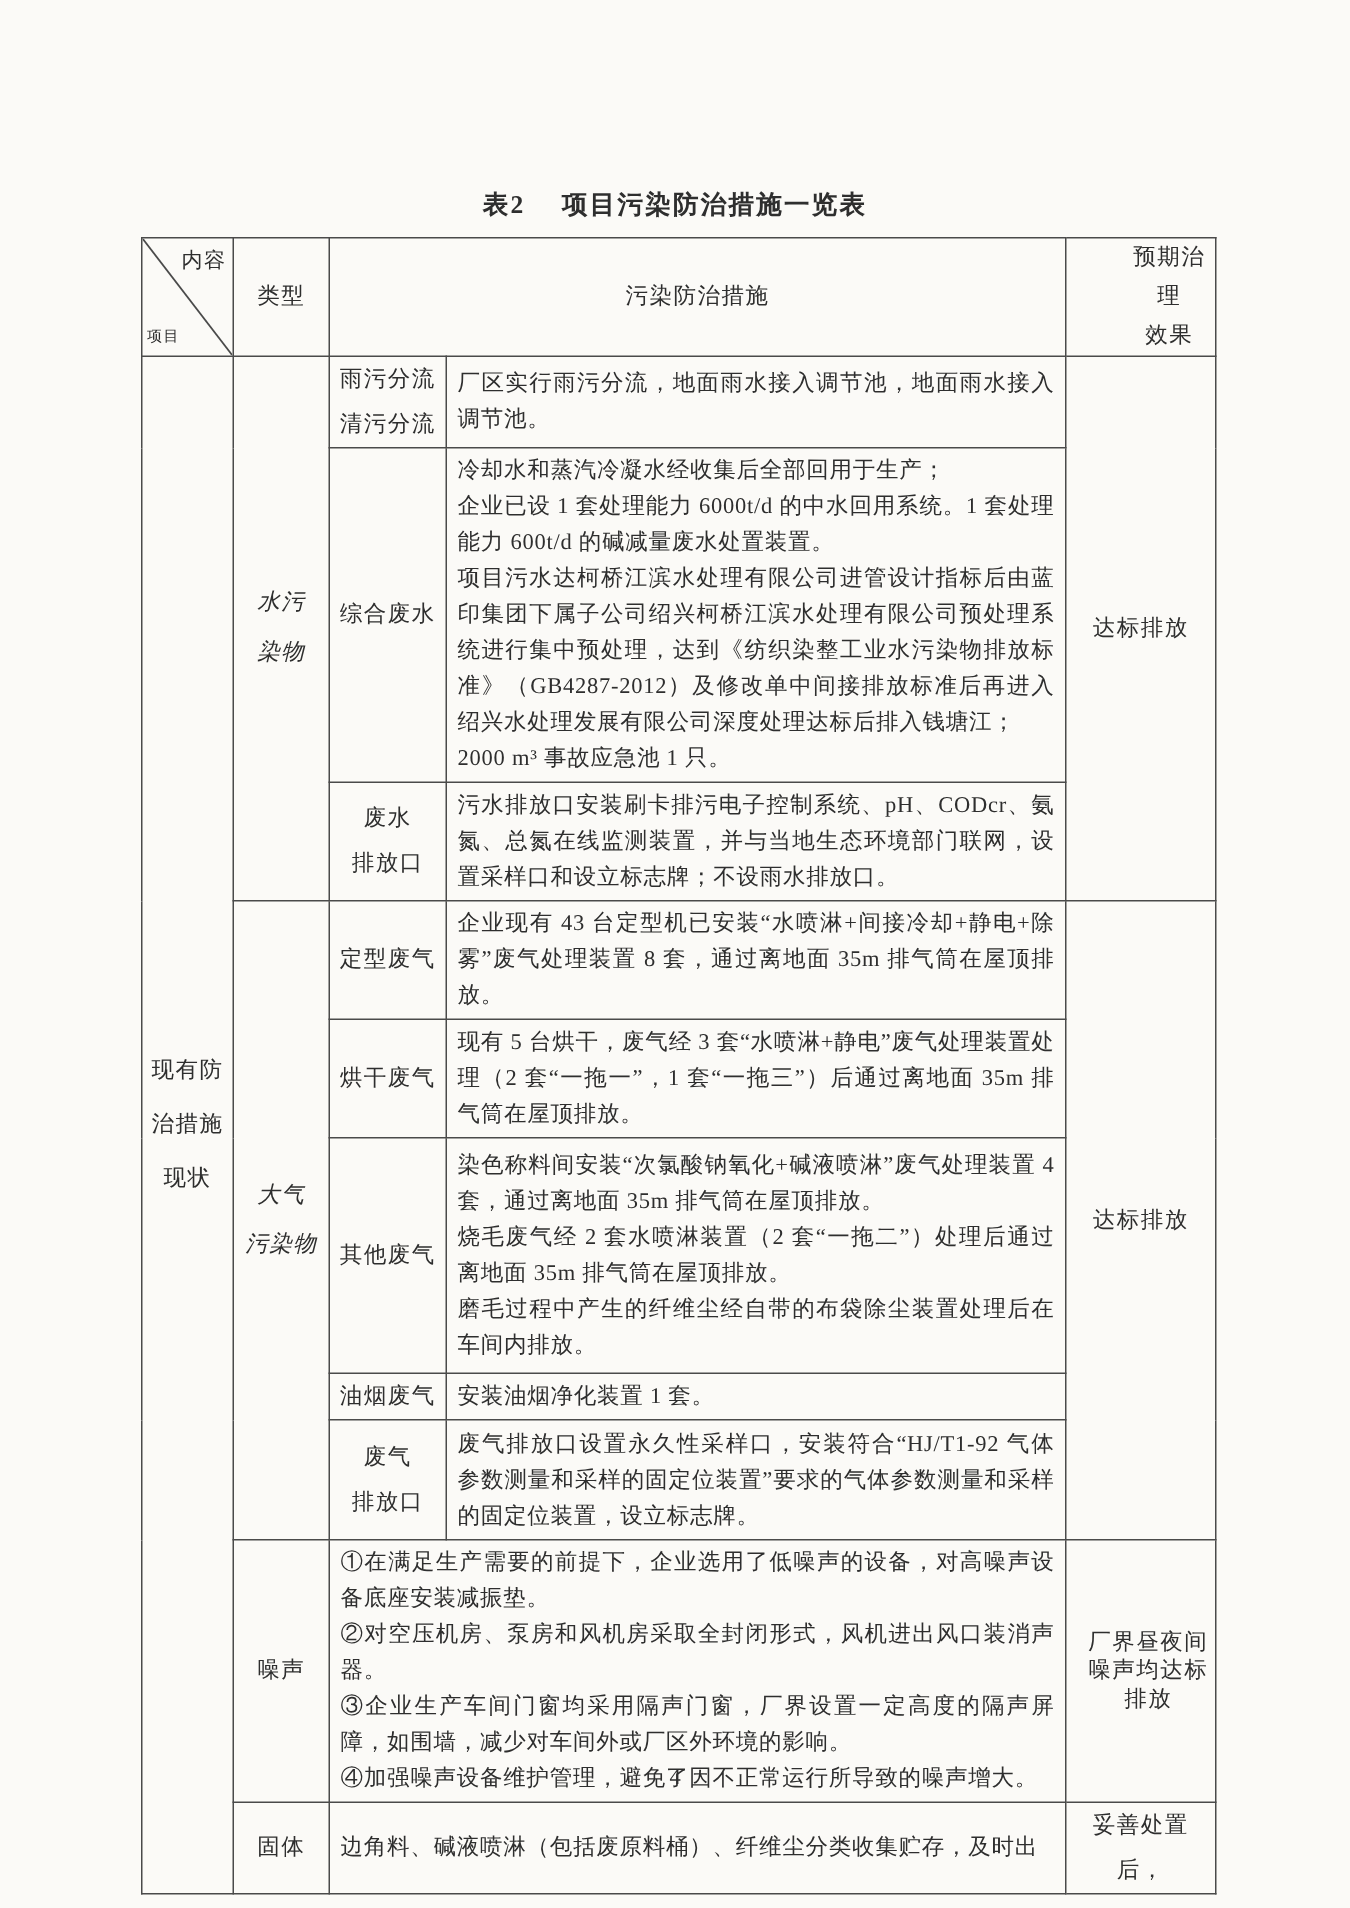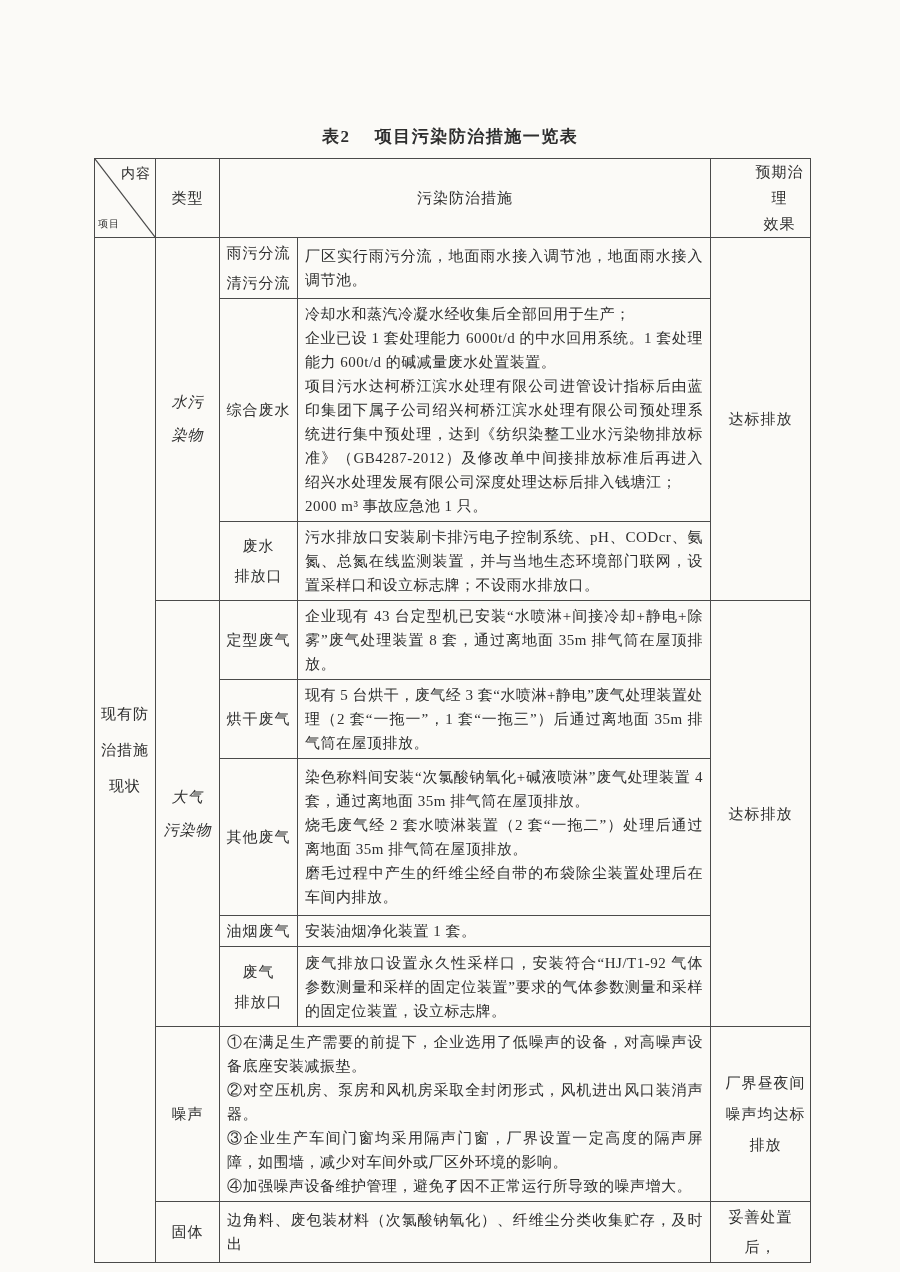--- a/index.html
+++ b/index.html
@@ -41,21 +41,21 @@
   }
   td.measure{
     vertical-align:middle;
     line-height:24px;
     letter-spacing:0.5px;
     white-space:pre-line;
     text-align:justify;
     padding:3px 7px;
   }
   td.lh26{line-height:26px;padding-left:40px;}
-  td.lh31{line-height:31px;padding-left:12px;}
+  td.lh31{line-height:19px;padding-left:12px;}
   td.lh33{line-height:33px;font-style:italic;}
   td.lh36{line-height:36px;}
   tr.rh {height:59px;}
   tr.r1 {height:60px;}
   tr.r2 {height:215px;}
   tr.r3 {height:78px;}
   tr.r4 {height:72px;}
   tr.r5 {height:72px;}
   tr.r6 {height:157px;}
   tr.r7 {height:30px;}
@@ -178,19 +178,19 @@
 ②对空压机房、泵房和风机房采取全封闭形式，风机进出风口装消声器。
 ③企业生产车间门窗均采用隔声门窗，厂界设置一定高度的隔声屏障，如围墙，减少对车间外或厂区外环境的影响。
 ④加强噪声设备维护管理，避免了因不正常运行所导致的噪声增大。</td>
     <td class="label lh31">厂界昼夜间
 噪声均达标
 排放</td>
   </tr>
 
   <tr class="r10">
     <td class="label">固体</td>
-    <td class="measure" colspan="2">边角料、废包装材料（次氯酸钠氧化）、纤维尘分类收集贮存，及时出</td>
+    <td class="measure" colspan="2">边角料、碱液喷淋（包括废原料桶）、纤维尘分类收集贮存，及时出</td>
     <td class="label">妥善处置后，</td>
   </tr>
 </tbody>
   </table>
 
 <div class="page-number">4</div>
 
 </body></html>

